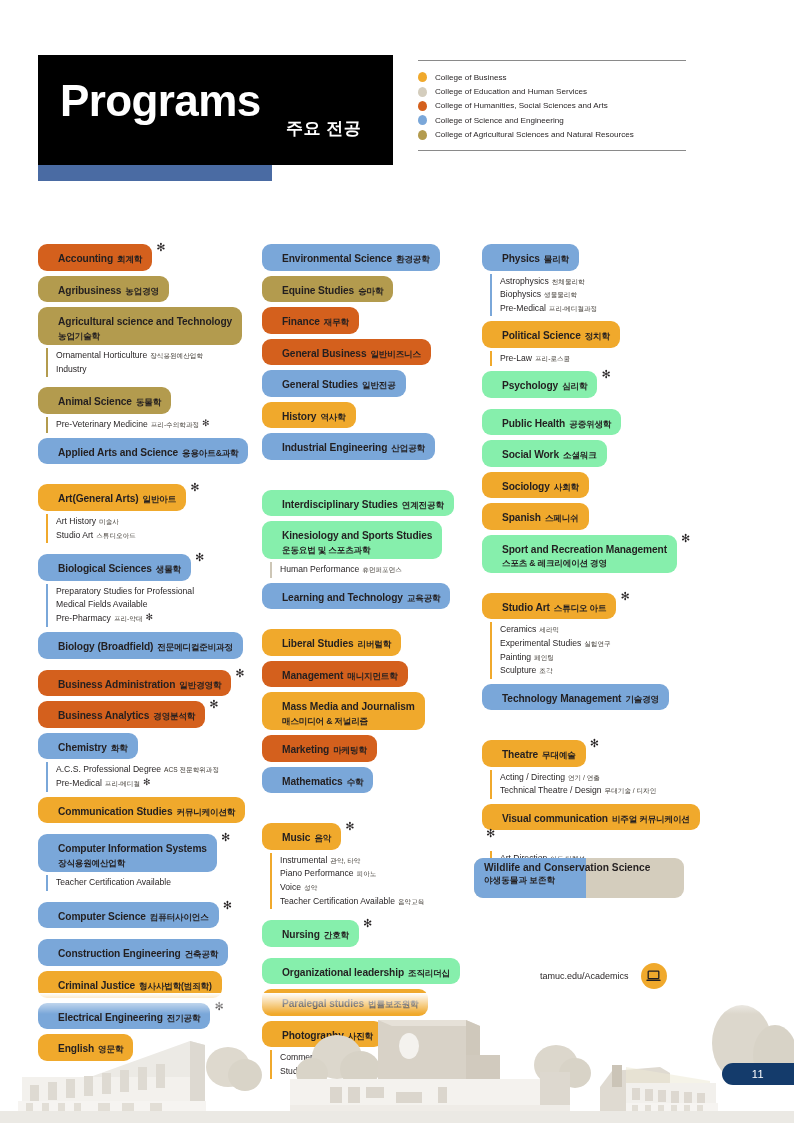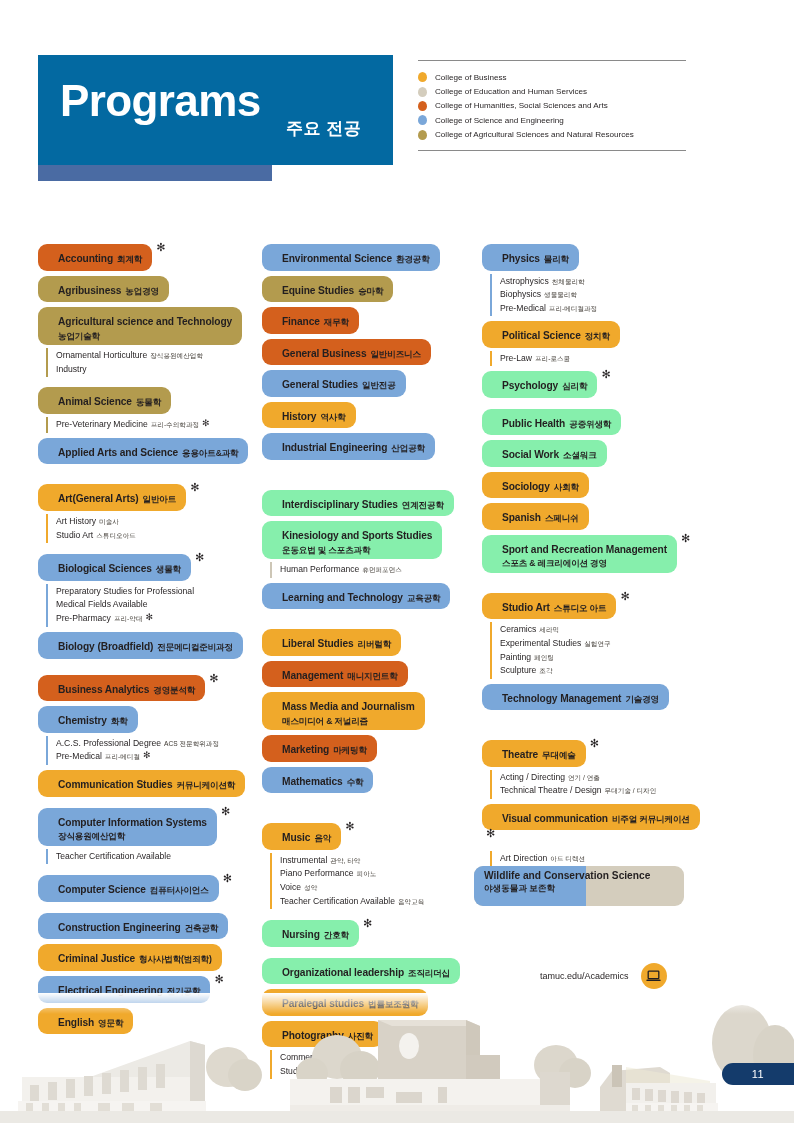--- a/index.html
+++ b/index.html
@@ -16,21 +16,21 @@
 
   
   #header-shadow {
     position: absolute; left: 38px; top: 163px;
     width: 234px; height: 18px;
     background: #4a6ba3;
   }
   #header-banner {
     position: absolute; left: 38px; top: 55px;
     width: 355px; height: 110px;
-    background: #0369a1;
+    background: #000000;
   }
   #header-title {
     position: absolute; left: 22px; top: 24px;
     color: #ffffff;
     font-size: 44px; font-weight: bold;
     letter-spacing: -0.6px;
     line-height: 1;
   }
   #header-subtitle {
     position: absolute; left: 248px; top: 62px;
@@ -108,21 +108,21 @@
   .sub { font-size: 8.6px; color: #231f20; line-height: 1.58; white-space: nowrap; }
   .sub .ko { font-size: 6.6px; margin-left: 3px; color: #3a352e; }
   .sub .star { font-size: 9px; top: -2px; margin-left: 3px; }
 
   .gap-s { height: 5px; }
   .gap-m { height: 11px; }
   .gap-l { height: 20px; }
   .gap-xl { height: 30px; }
 
   
-  .wildlife-wrap { position: relative; width: 210px; height: 24px; margin-top: 8px; }
+  .wildlife-wrap { position: relative; width: 210px; height: 24px; }
   .wildlife-bg {
     position: absolute; left: 0; top: 0; width: 210px; height: 40px;
     background: #d4cdbd; border-radius: 9px;
   }
   .wildlife-fg {
     position: absolute; left: 0; top: 0; width: 112px; height: 40px;
     background: #7aa7d9; border-radius: 9px 0 0 9px;
   }
   .wildlife-text {
     position: absolute; left: 10px; top: 4px; width: 200px;
@@ -219,20 +219,21 @@
         </div></div>
       <div class="gap-m"></div>
       <div class="prog"><div class="pill c-science"><span class="en">Biological Sciences</span><span class="ko">생물학</span></div><span class="star">✻</span><div class="subs b-science">
           <div class="sub"><span>Preparatory Studies for Professional</span></div>
           <div class="sub"><span>Medical Fields Available</span></div>
           <div class="sub"><span>Pre-Pharmacy</span><span class="ko">프리-약대</span><span class="star">✻</span></div>
         </div></div>
       <div class="gap-s"></div>
       <div class="prog"><div class="pill c-science"><span class="en">Biology (Broadfield)</span><span class="ko">전문메디컬준비과정</span></div></div>
       <div class="gap-m"></div>
+      <div class="prog"><div class="pill c-humanities"><span class="en">Business Administration</span><span class="ko">일반경영학</span></div><span class="star">✻</span></div>
       <div class="gap-s"></div>
       <div class="prog"><div class="pill c-humanities"><span class="en">Business Analytics</span><span class="ko">경영분석학</span></div><span class="star">✻</span></div>
       <div class="gap-s"></div>
       <div class="prog"><div class="pill c-science"><span class="en">Chemistry</span><span class="ko">화학</span></div><div class="subs b-science">
           <div class="sub"><span>A.C.S. Professional Degree</span><span class="ko">ACS 전문학위과정</span></div>
           <div class="sub"><span>Pre-Medical</span><span class="ko">프리-메디컬</span><span class="star">✻</span></div>
         </div></div>
       <div class="gap-s"></div>
       <div class="prog"><div class="pill c-business"><span class="en">Communication Studies</span><span class="ko">커뮤니케이션학</span></div></div>
       <div class="gap-m"></div>

